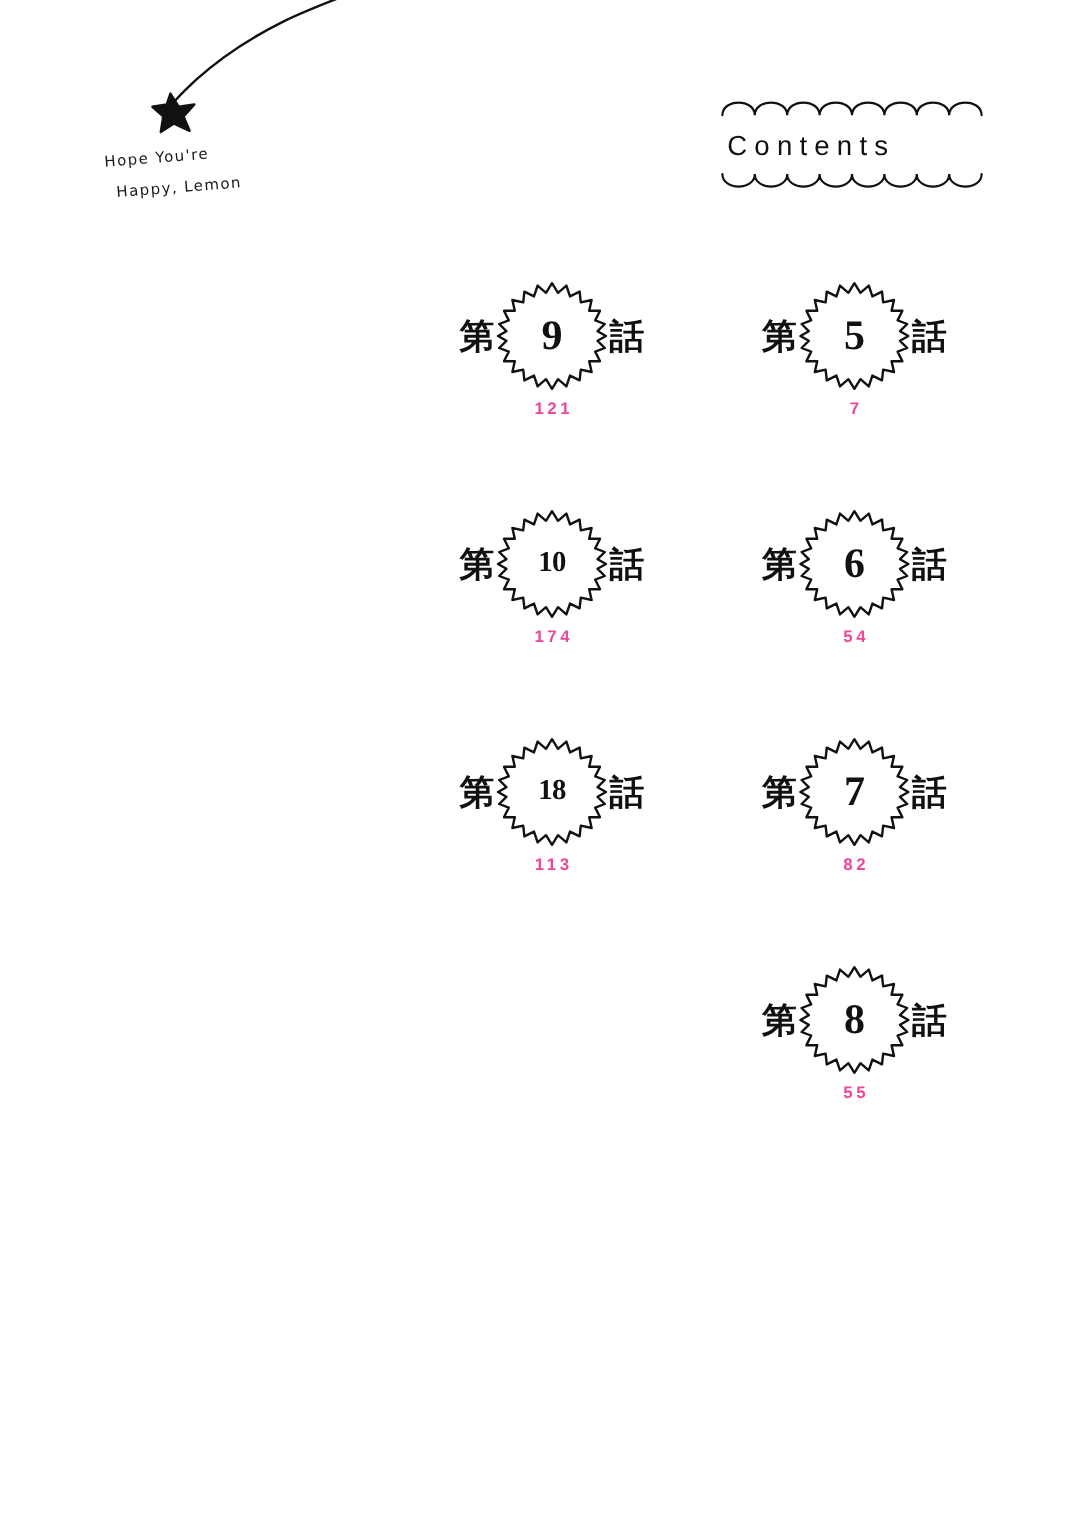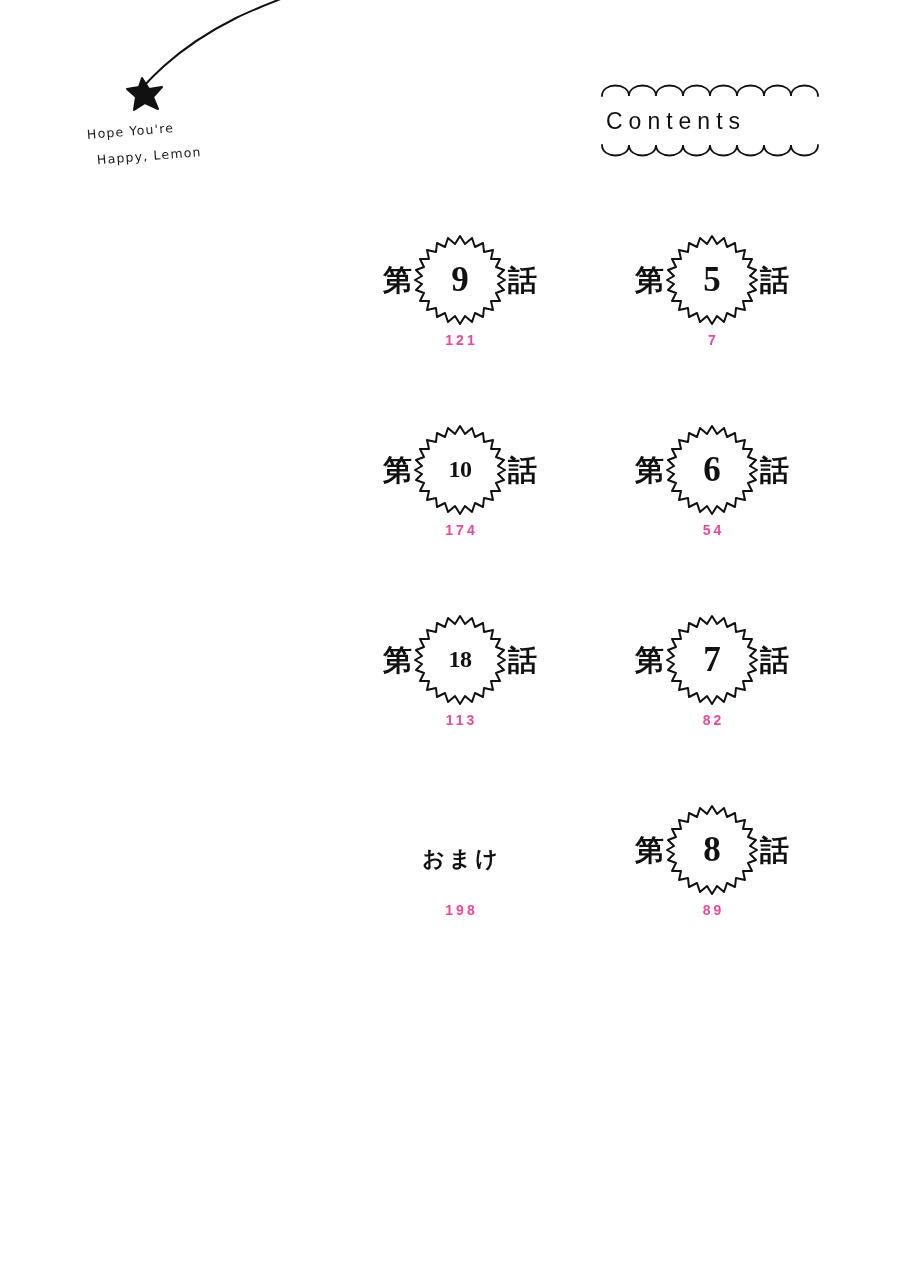--- a/index.html
+++ b/index.html
@@ -215,21 +215,21 @@
     <div class="entry-row">
       <span class="kanji kanji-left">第</span>
       <span class="burst">
         <svg width="94" height="94" viewBox="0 0 94 94">
           <path d="M47 3 L52 11 L59 5 L62 14 L70 10 L71 19 L80 17 L78 26 L87 26 L83 34 L91 37 L85 43 L92 47 L85 51 L91 57 L83 60 L87 68 L78 68 L80 77 L71 75 L70 84 L62 80 L59 89 L52 83 L47 91 L42 83 L35 89 L32 80 L24 84 L23 75 L14 77 L16 68 L7 68 L11 60 L3 57 L9 51 L2 47 L9 43 L3 37 L11 34 L7 26 L16 26 L14 17 L23 19 L24 10 L32 14 L35 5 L42 11 Z" fill="#ffffff" stroke="#111111" stroke-width="2" stroke-linejoin="round"></path>
         </svg>
         <span class="burst-num">8</span>
       </span>
       <span class="kanji kanji-right">話</span>
     </div>
-    <div class="page-no">89</div>
+    <div class="page-no">55</div>
   </div>
 
 </div>
 
 <div class="col col-left">
 
   <div class="entry">
     <div class="entry-row">
       <span class="kanji kanji-left">第</span>
       <span class="burst">
@@ -264,18 +264,14 @@
         <svg width="94" height="94" viewBox="0 0 94 94">
           <path d="M47 3 L52 11 L59 5 L62 14 L70 10 L71 19 L80 17 L78 26 L87 26 L83 34 L91 37 L85 43 L92 47 L85 51 L91 57 L83 60 L87 68 L78 68 L80 77 L71 75 L70 84 L62 80 L59 89 L52 83 L47 91 L42 83 L35 89 L32 80 L24 84 L23 75 L14 77 L16 68 L7 68 L11 60 L3 57 L9 51 L2 47 L9 43 L3 37 L11 34 L7 26 L16 26 L14 17 L23 19 L24 10 L32 14 L35 5 L42 11 Z" fill="#ffffff" stroke="#111111" stroke-width="2" stroke-linejoin="round"></path>
         </svg>
         <span class="burst-num two-digit">18</span>
       </span>
       <span class="kanji kanji-right">話</span>
     </div>
     <div class="page-no">113</div>
   </div>
 
-  <div class="entry">
-    <div class="omake-label">おまけ</div>
-    <div class="page-no">198</div>
-  </div>
 
 </div>
 
 </body></html>

